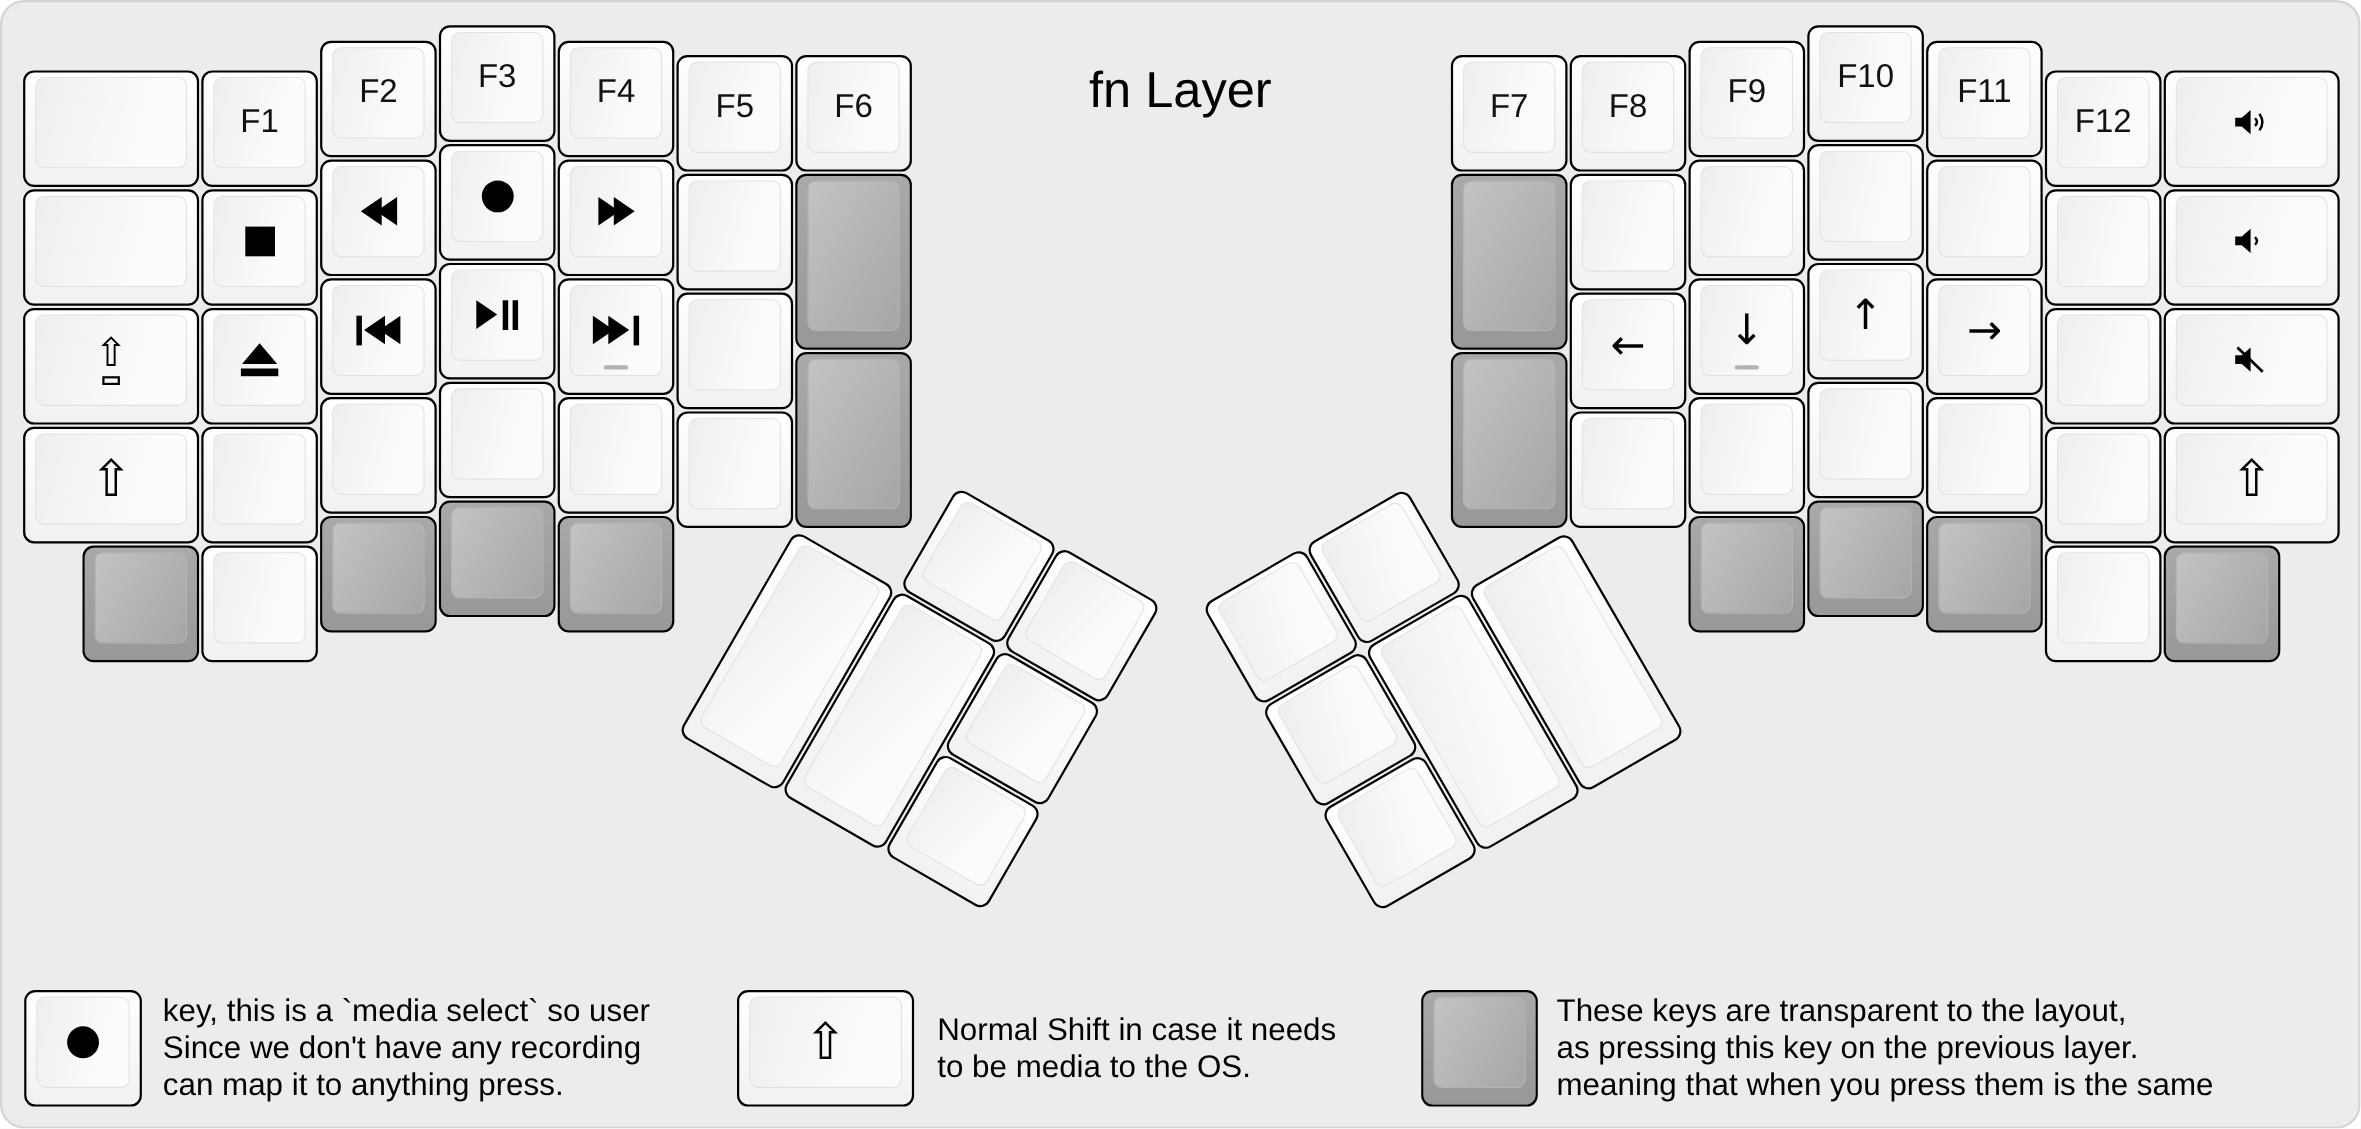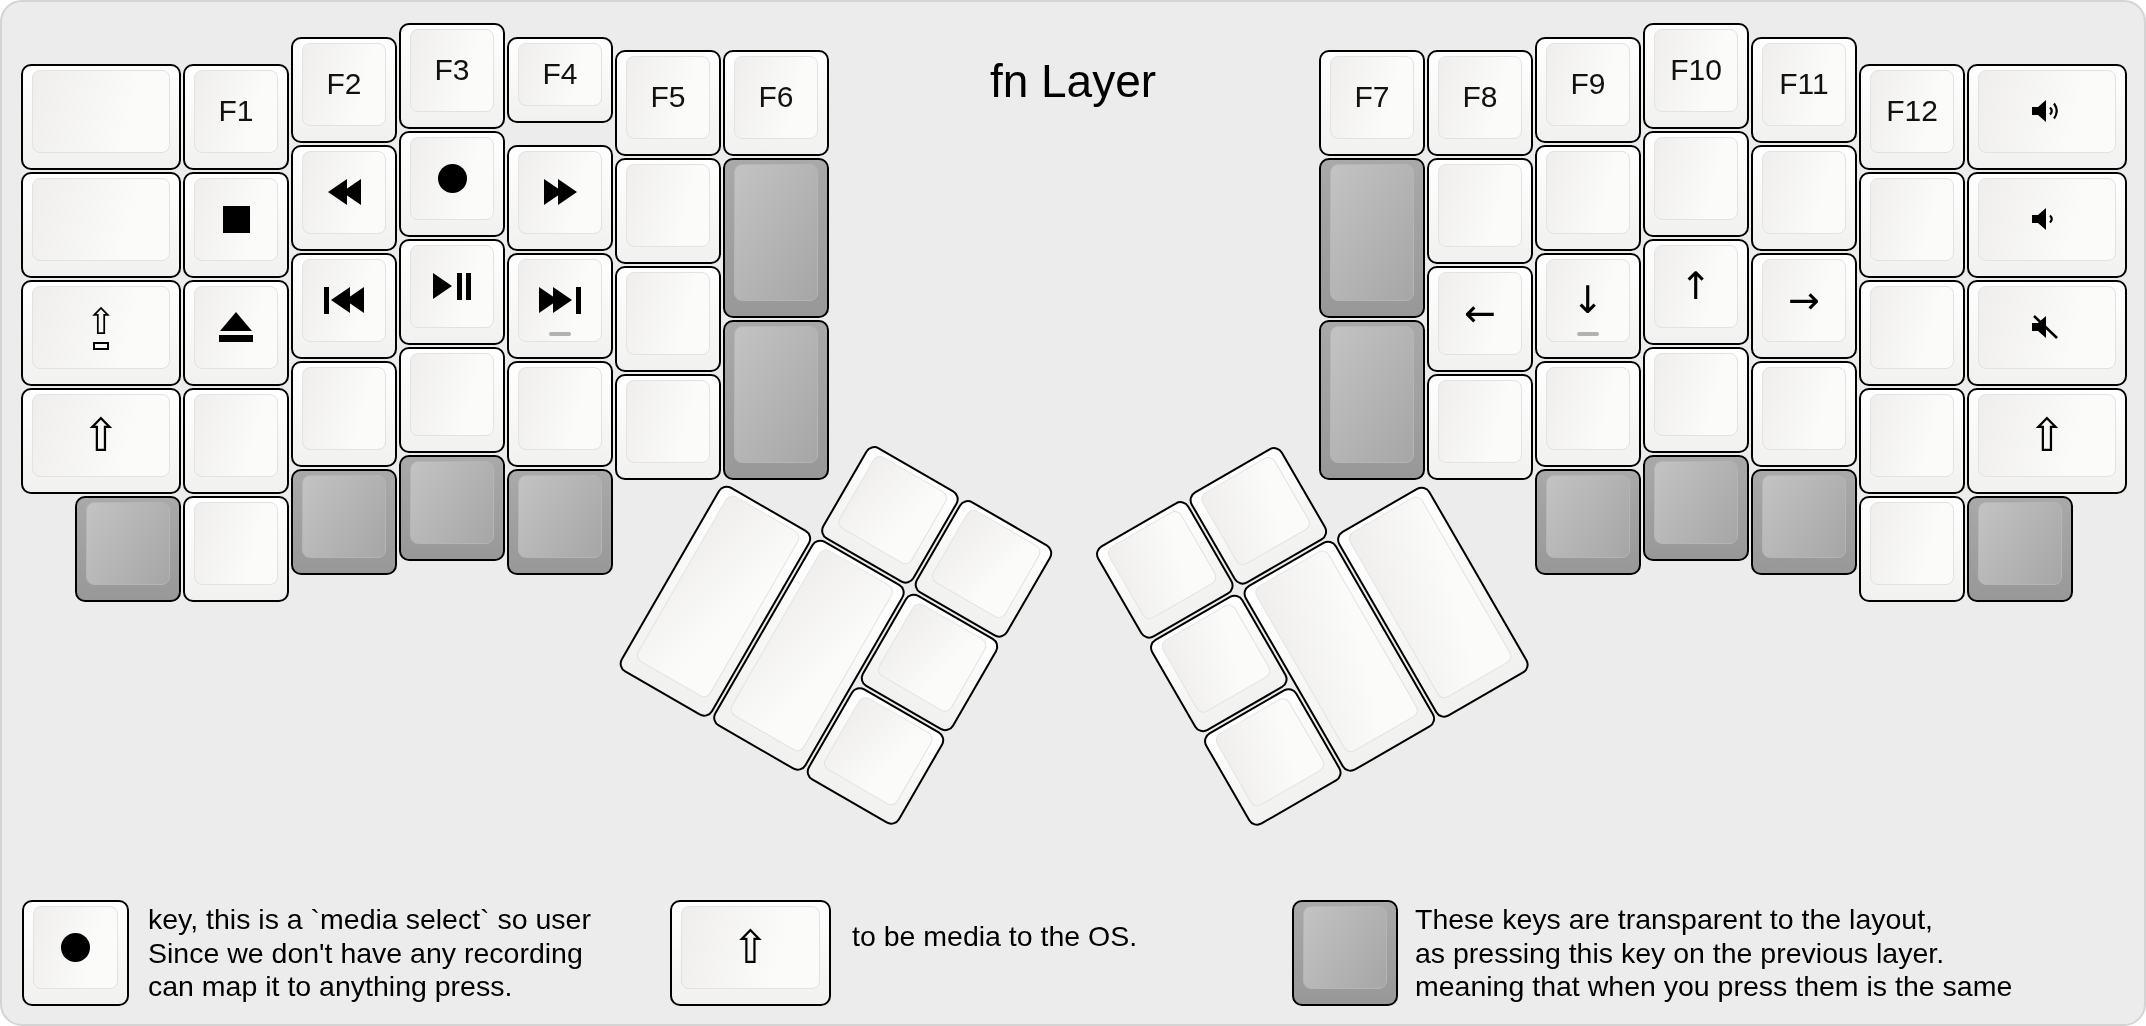--- a/index.html
+++ b/index.html
@@ -177,21 +177,21 @@
             <i class="vb gs"></i>
           </span>
         </div>
       </div>
       <div class="key" style="left: 397px; top: 345px; width: 106px; height: 106px;">
         <div class="face"></div>
       </div>
       <div class="key gray" style="left: 397px; top: 453px; width: 106px; height: 106px;">
         <div class="face"></div>
       </div>
-      <div class="key" style="left: 505px; top: 35px; width: 106px; height: 86px;">
+      <div class="key" style="left: 505px; top: 35px; width: 106px; height: 106px;">
         <div class="face">
           <span class="klabel">F4</span>
         </div>
       </div>
       <div class="key" style="left: 505px; top: 143px; width: 106px; height: 106px;">
         <div class="face">
           <span class="icon">
             <i class="tr"></i>
             <i class="tr ov"></i>
           </span>
@@ -432,20 +432,21 @@
         <div>key, this is a `media select` so user</div>
         <div>Since we don't have any recording</div>
         <div>can map it to anything press.</div>
       </div>
       <div class="key" style="left: 668px; top: 898px; width: 161px; height: 106px;">
         <div class="face">
           <span class="glyph shift-icon">⇧</span>
         </div>
       </div>
       <div class="legend-text" style="left: 850px; top: 918px;">
+        <div>Normal Shift in case it needs</div>
         <div>to be media to the OS.</div>
       </div>
       <div class="key gray" style="left: 1290px; top: 898px; width: 106px; height: 106px;">
         <div class="face"></div>
       </div>
       <div class="legend-text" style="left: 1413px; top: 901px;">
         <div>These keys are transparent to the layout,</div>
         <div>as pressing this key on the previous layer.</div>
         <div>meaning that when you press them is the same</div>
       </div>

